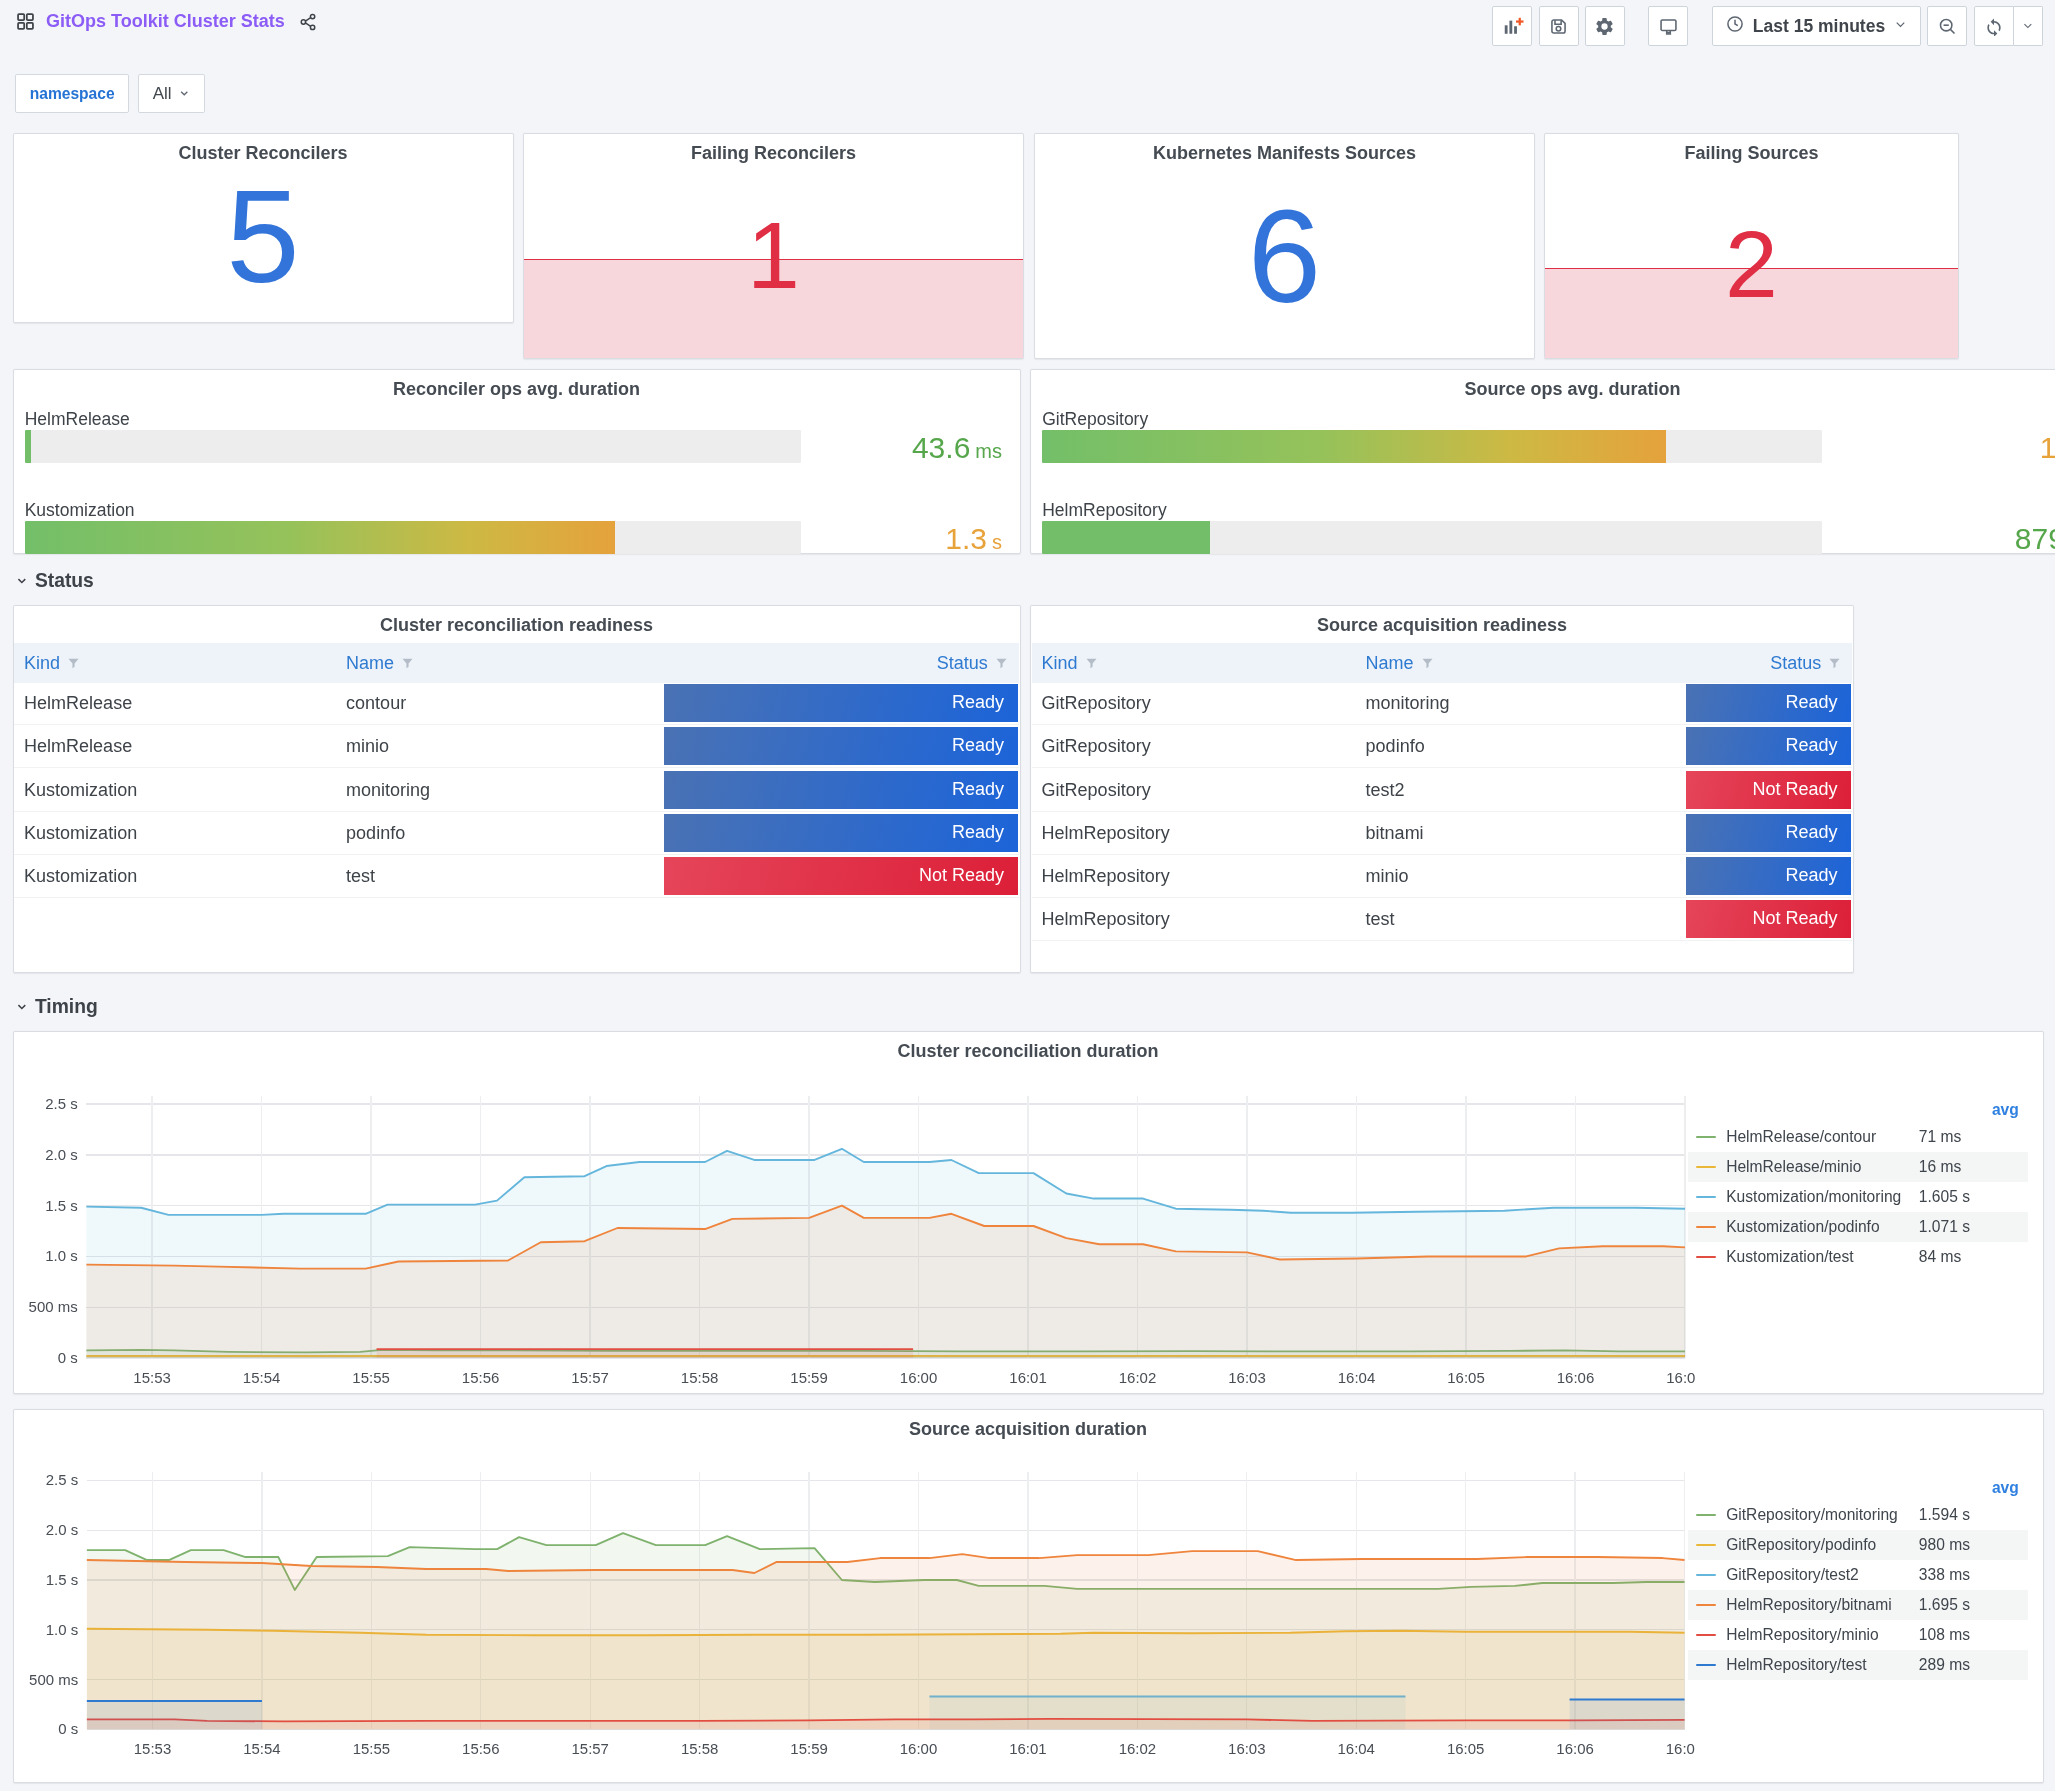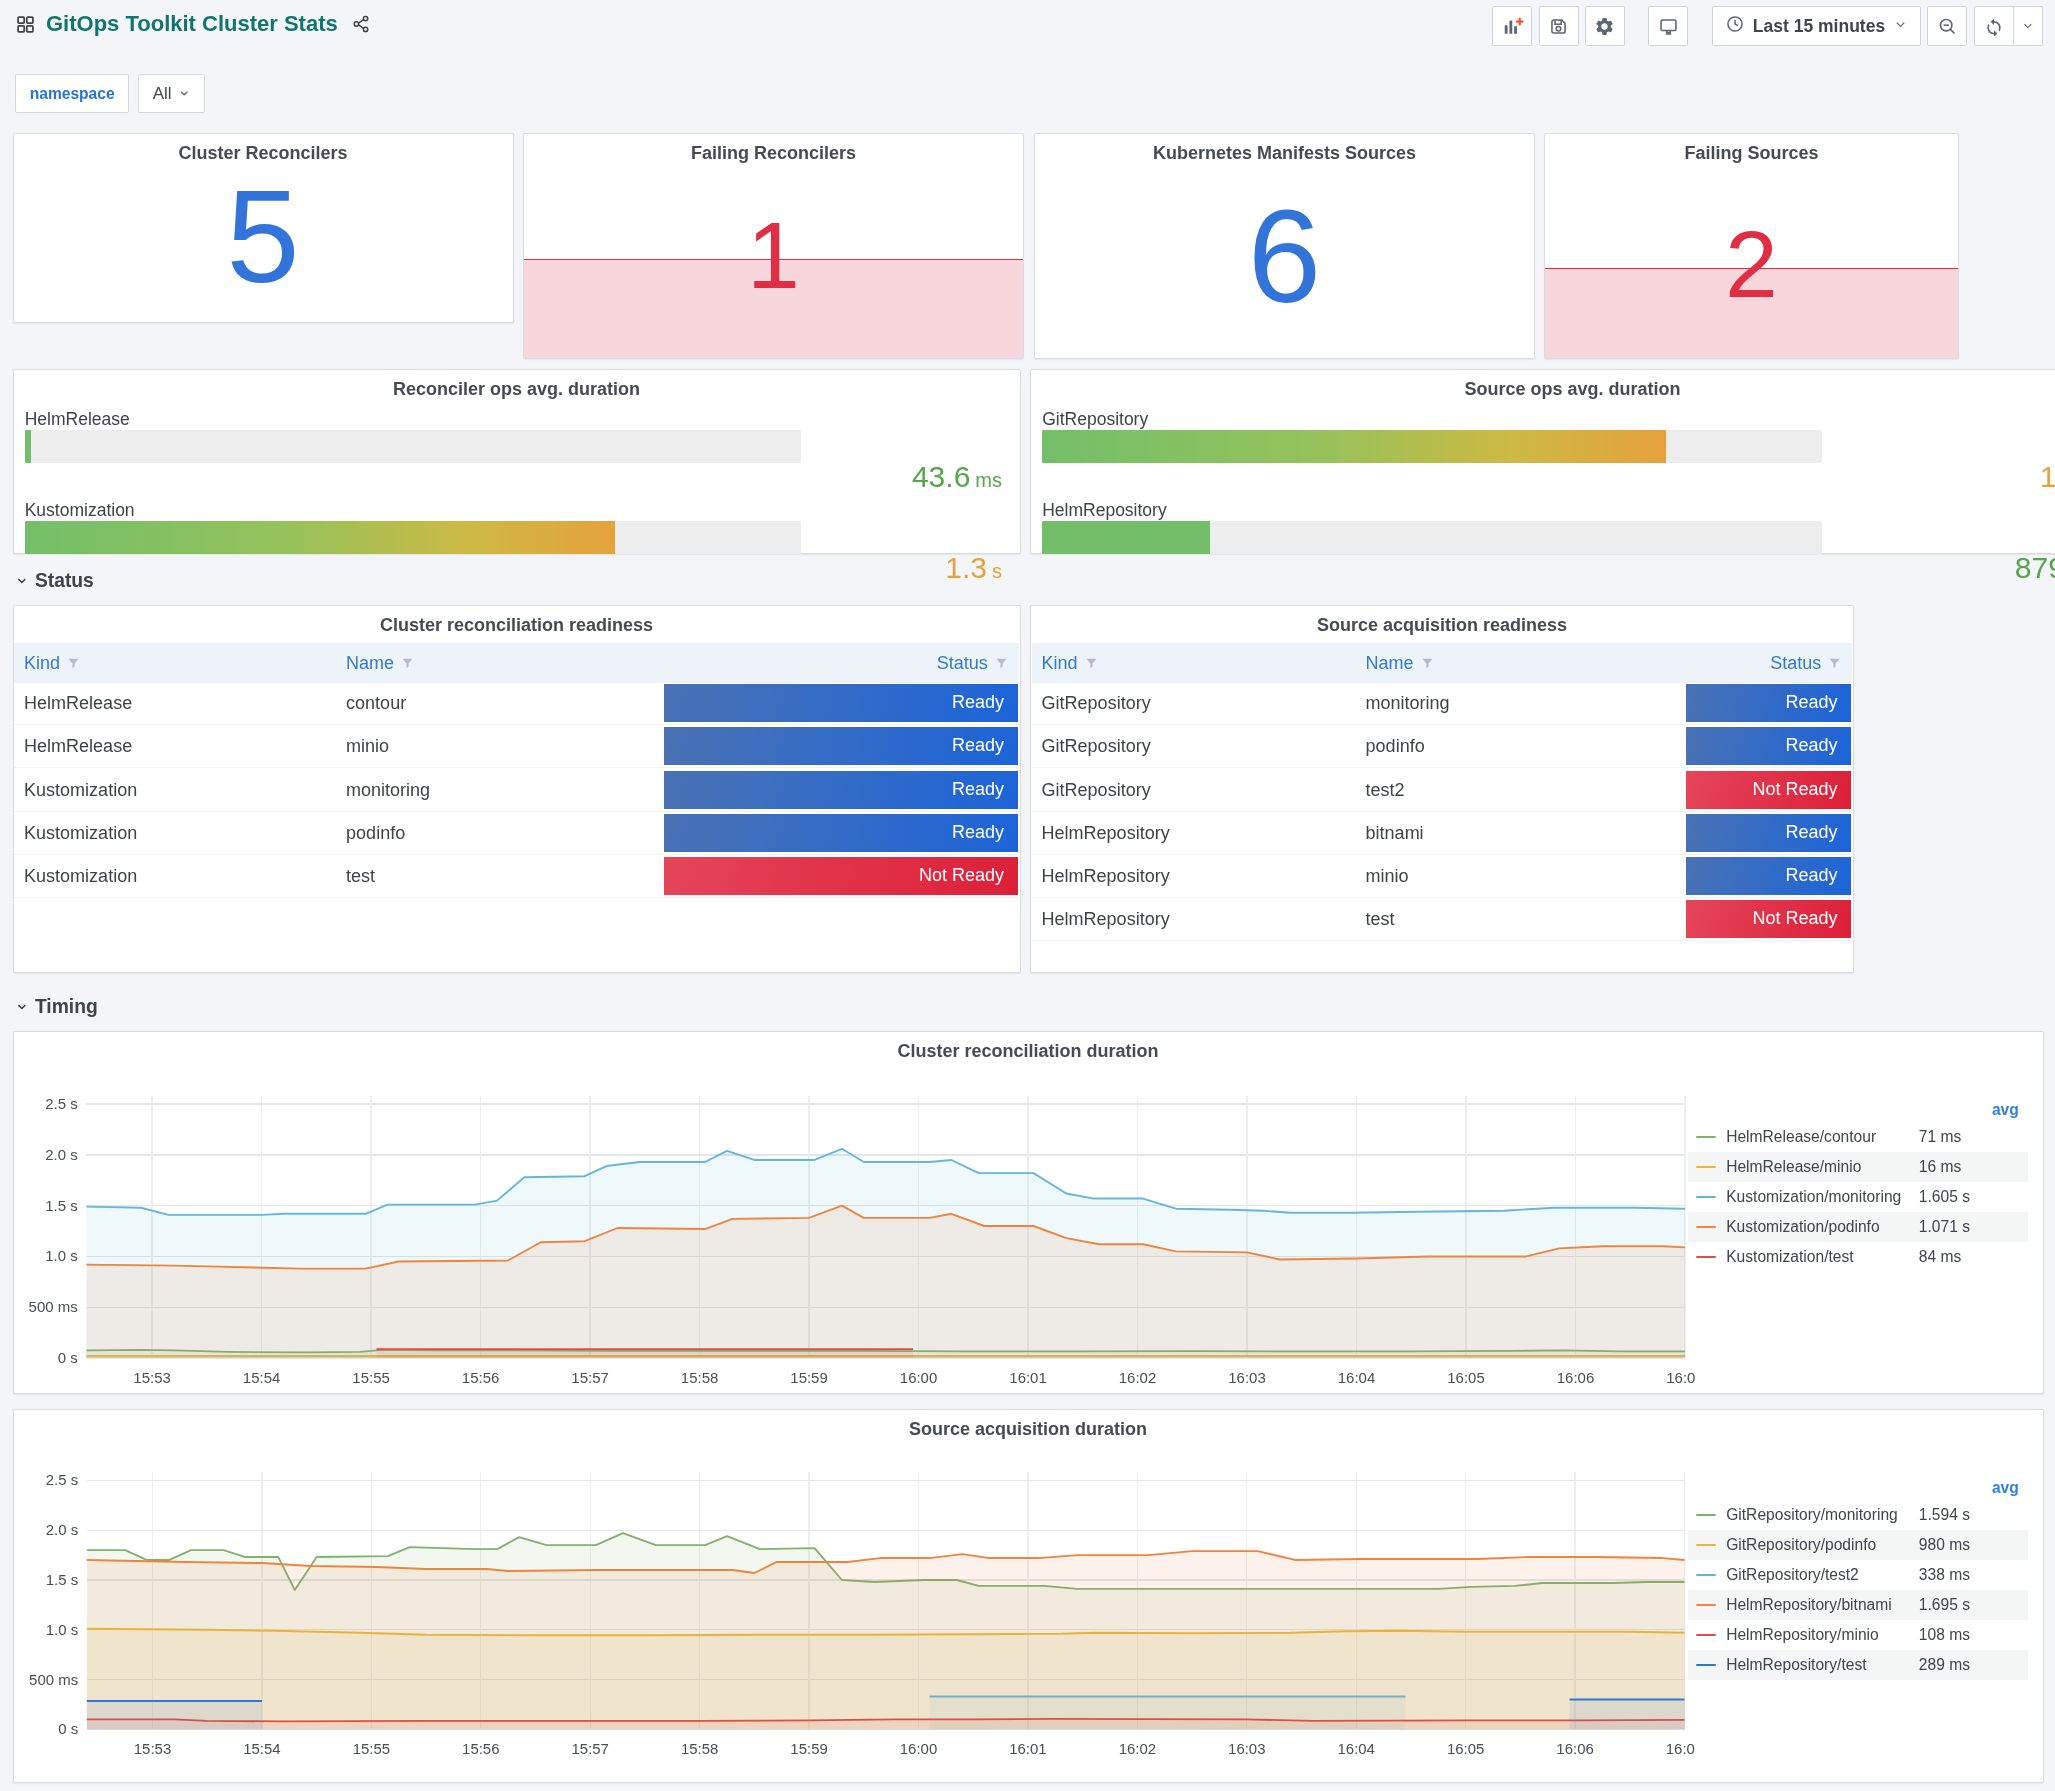--- a/index.html
+++ b/index.html
@@ -5,21 +5,21 @@
   * { box-sizing: border-box; margin: 0; padding: 0; }
   html,body { width:2056px; height:1791px; overflow:hidden; background:#f4f5f9;
     font-family:"Liberation Sans", sans-serif; color:#464c54; }
   .panel { position:absolute; background:#fff; border:0.6px solid #d9dce2; border-radius:1.9px;
     box-shadow:0 0.6px 1.2px rgba(20,25,30,.07); }
   .panel-title { position:absolute; top:8.7px; left:0; right:0; text-align:center;
     font-size:18px; font-weight:bold; color:#454b52; cursor:pointer; }
   
   #dash-header { position:absolute; top:0; left:0; right:0; height:49px; }
   .title-wrap { position:absolute; left:15px; top:11.2px; display:flex; align-items:center; gap:10px; }
-  .dash-title { font-size:22px; font-weight:bold; color:#0f766e; }
+  .dash-title { font-size:18px; font-weight:bold; color:#8b5cf6; }
   .icon-btn svg, .title-wrap svg { display:block; }
   #toolbar { position:absolute; right:12.5px; top:6.2px; display:flex; align-items:center; gap:6.2px; }
   .tb-btn { height:40px; min-width:40px; background:#fff; border:0.6px solid #cdd4dc; border-radius:1.9px;
     display:flex; align-items:center; justify-content:center; cursor:pointer; color:#5d6671; }
   .tb-group { display:flex; }
   .tb-group .tb-btn:first-child { border-radius:1.9px 0 0 1.9px; }
   .tb-group .tb-btn:last-child { border-left:none; min-width:29px; border-radius:0 1.9px 1.9px 0; }
   .tb-spacer { width:11.2px; }
   #time-btn { padding:0 12.5px; gap:7.5px; font-size:17.5px; font-weight:bold; color:#40454c; }
   
@@ -28,21 +28,21 @@
     display:flex; align-items:center; padding:0 13.7px; cursor:pointer; }
   #var-label { color:#2573d4; font-size:15.6px; font-weight:bold; }
   #var-value { color:#41464d; font-size:17px; gap:6.2px; }
   
   .stat-value { position:absolute; left:50%; width:100%; text-align:center; font-weight:500; line-height:1; }
   .spark-fill { position:absolute; left:0; right:0; bottom:0; background:#f7d7dc; border-top:1.9px solid #e02f44; }
   
   .bg-row-label { position:absolute; font-size:17.5px; color:#3e4349; }
   .bg-track { position:absolute; height:33px; background:#ededee; border-radius:1.2px; }
   .bg-fill { position:absolute; left:0; top:0; bottom:0; border-radius:1.2px 0 0 1.2px; }
-  .bg-val { position:absolute; text-align:left; font-weight:500;margin-top:29px; }
+  .bg-val { position:absolute; text-align:left; font-weight:500; }
   .bg-val .num { font-size:30px; }
   .bg-val .unit { font-size:20px; margin-left:5px; }
   
   .section-hdr { position:absolute; left:15px; display:flex; align-items:center; gap:6.2px;
     font-size:19.3px; font-weight:bold; color:#3e434a; cursor:pointer; }
   
   .tbl-hdr-row { position:absolute; left:0.6px; right:0.6px; height:40px; background:#eef3f9; }
   .tbl-col-label { position:absolute; top:0; height:40px; display:flex; align-items:center; gap:6.2px;
     font-size:18px; color:#2f7ad1; cursor:pointer; }
   .t-row { position:absolute; left:0.6px; right:0.6px; height:42px; border-bottom:1.2px solid #f1f2f4; background:#fff; }

